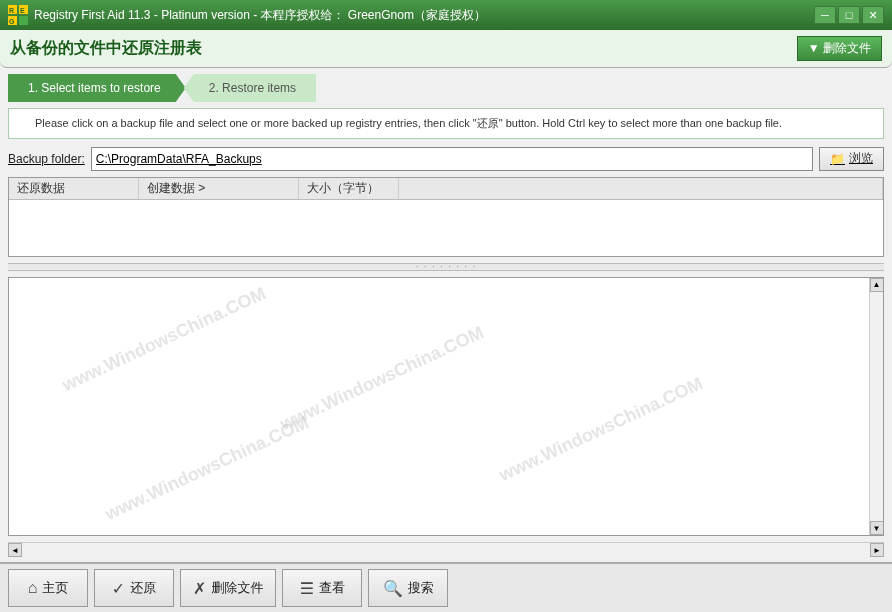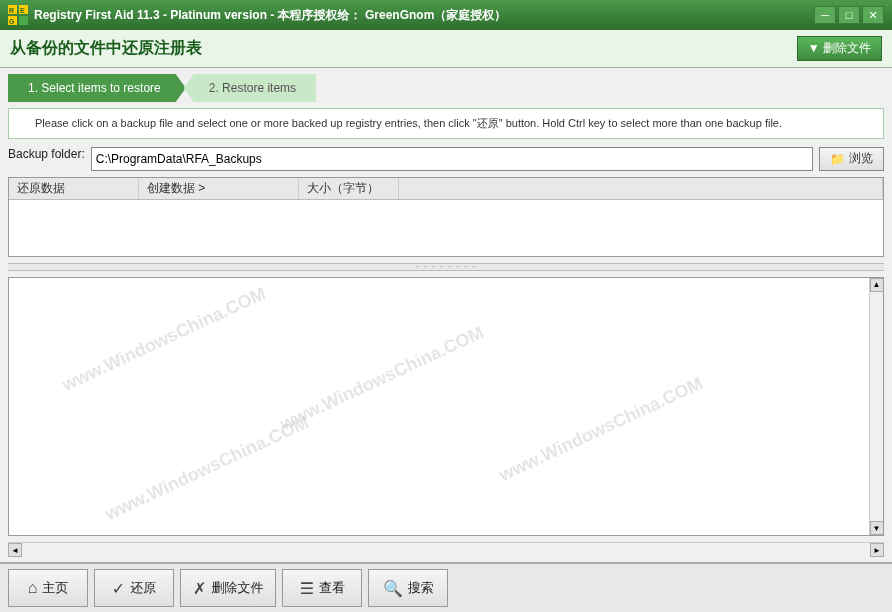--- a/index.html
+++ b/index.html
@@ -28,21 +28,20 @@
       width: 20px;
       height: 20px;
       margin-right: 6px;
       display: flex;
       align-items: center;
       justify-content: center;
     }
     .title-bar-text {
       flex: 1;
       font-size: 12px;
-      font-weight: bold;
     }
     .title-bar-buttons {
       display: flex;
       gap: 2px;
     }
     .title-btn {
       width: 22px;
       height: 18px;
       background: #5aaa5a;
       border: 1px solid #3a7a3a;
@@ -63,20 +62,21 @@
     }
 
     
     .header-area {
       background: #e8f5e8;
       padding: 6px 10px;
       display: flex;
       align-items: center;
       justify-content: space-between;
       border-bottom: 1px solid #aaa;
+      border-radius: 7px;
     }
     .header-title {
       font-size: 16px;
       font-weight: bold;
       color: #1a5c1a;
     }
     .help-button {
       background: linear-gradient(to bottom, #5cb85c, #3d8b3d);
       color: white;
       border: 1px solid #2d6b2d;
@@ -132,22 +132,24 @@
       border: 1px solid #aaccaa;
       padding: 6px 26px;
       font-size: 11px;
       color: #333;
       line-height: 1.5;
     }
 
     
     .folder-row {
       display: flex;
+      align-items: center;
       gap: 6px;
       margin-top: 2px;
+      text-decoration: underline;
     }
     .folder-label {
       font-size: 12px;
       white-space: nowrap;
       color: #222;
     }
     .folder-input {
       flex: 1;
       height: 24px;
       border: 1px solid #888;

